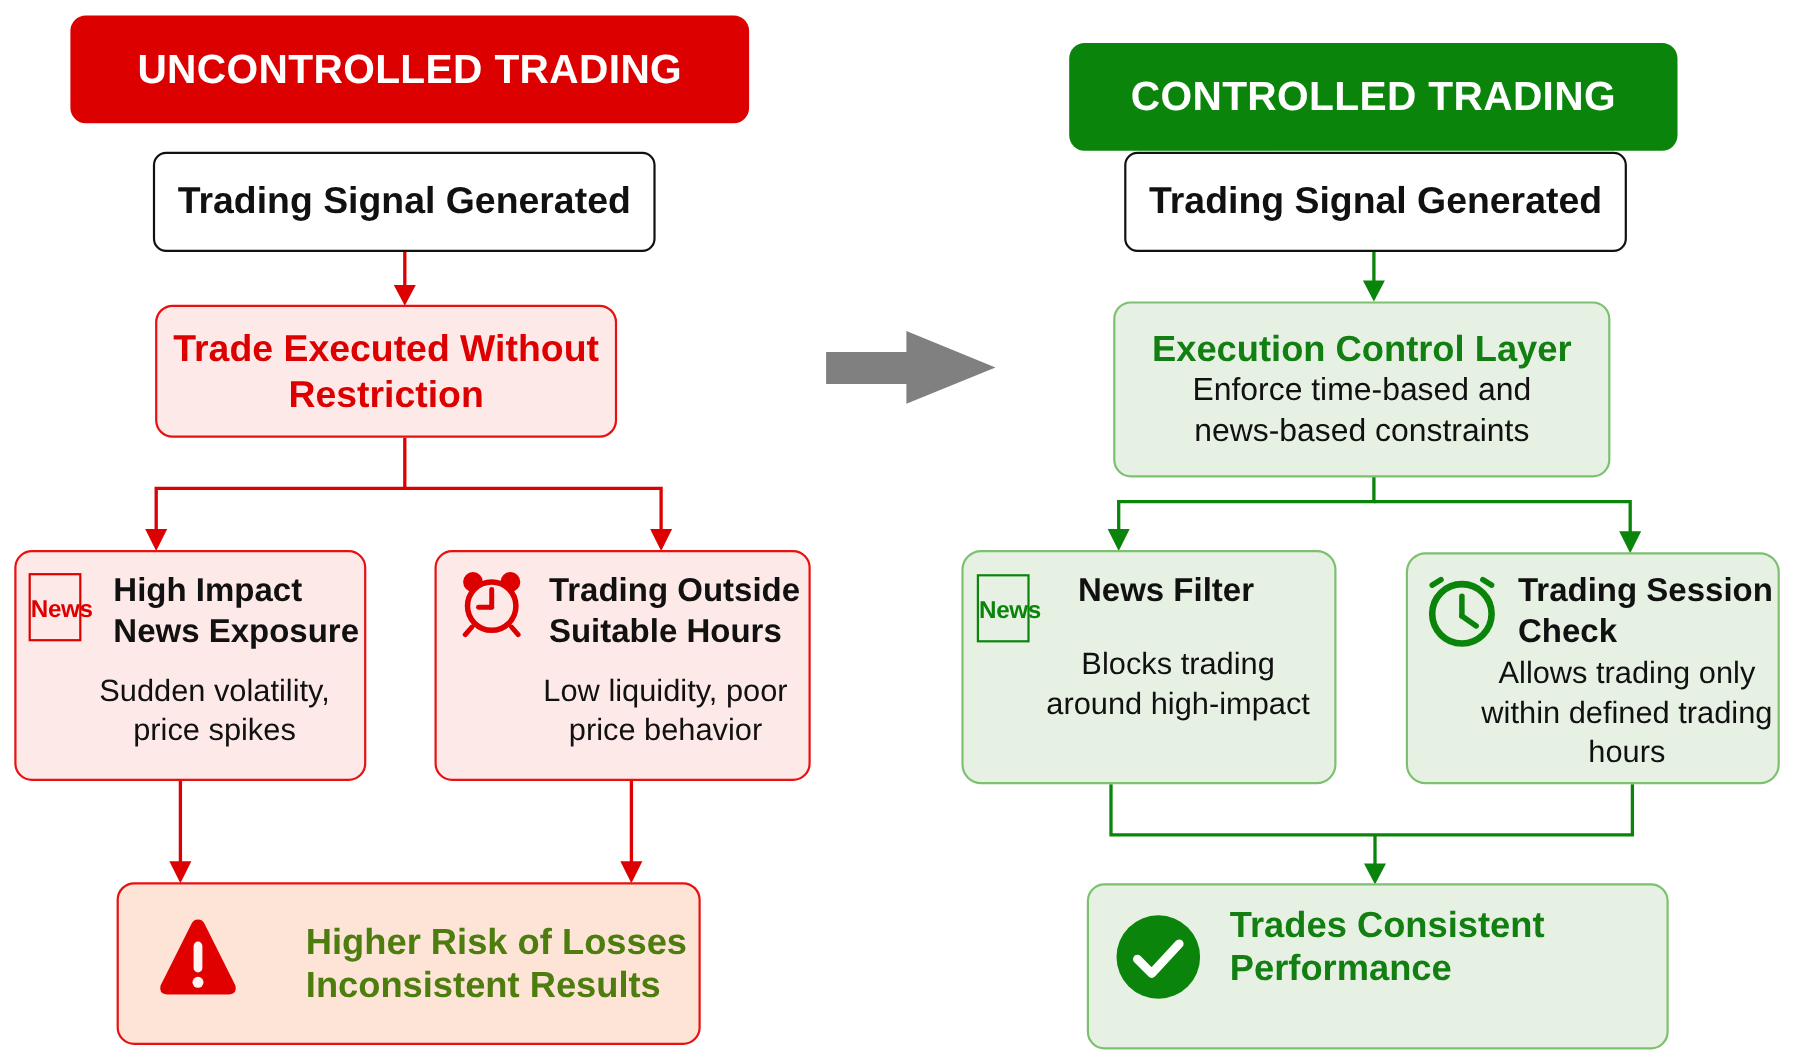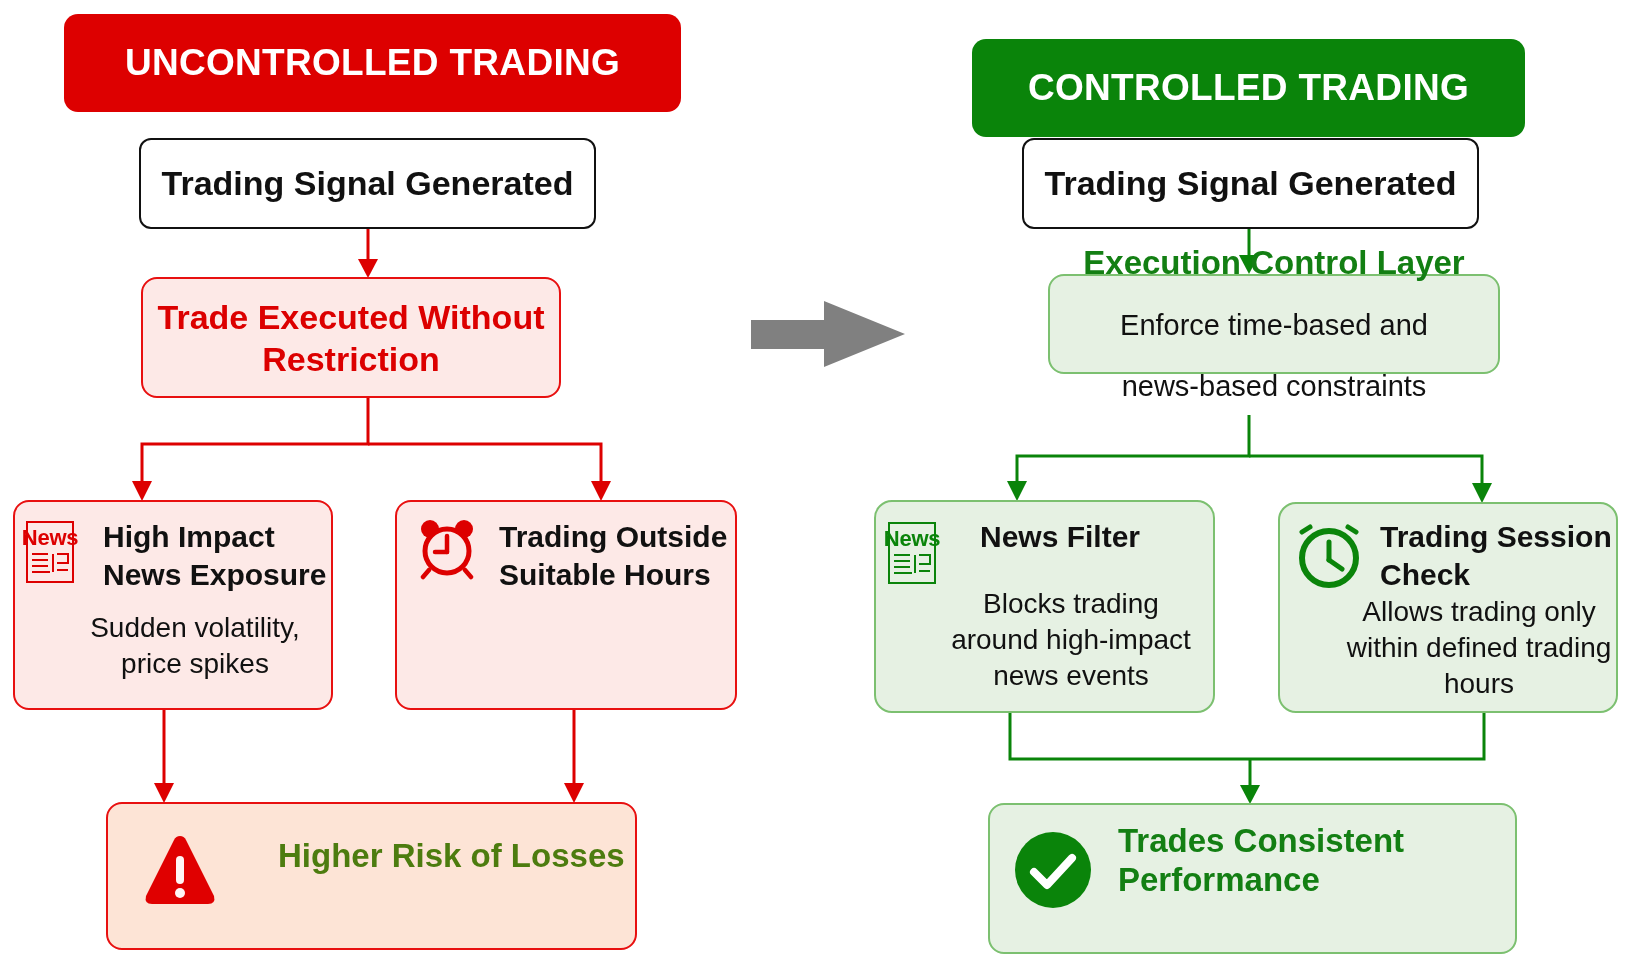--- a/index.html
+++ b/index.html
@@ -10,21 +10,21 @@
   .banner.green { background:#0a840a; }
   .box { border-radius:16px; display:flex; flex-direction:column; align-items:center; justify-content:center; text-align:center; }
   .signal { background:#fff; border:2.5px solid #111; font-weight:bold; font-size:34px; color:#111; border-radius:12px; }
   .red-box { background:#fde9e7; border:2.5px solid #e81010; }
   .green-box { background:#e6f1e3; border:2.5px solid #7cc070; }
   .red-title { color:#dc0000; font-weight:bold; font-size:34px; line-height:42px; }
   .green-title { color:#137f13; font-weight:bold; font-size:33px; line-height:40px; }
   .body-text { color:#111; font-size:29px; line-height:37px; }
   .card-title { color:#111; font-weight:bold; font-size:30px; line-height:38px; text-align:left; }
   .desc { color:#111; font-size:28px; line-height:36px; text-align:center; }
-  .news-icon { border:2px solid currentColor; width:48px; height:62px; display:flex; flex-direction:column; align-items:center; }
+  .news-icon { border:2px solid currentColor; width:48px; height:62px; display:flex; flex-direction:row; align-items:center; }
   .news-icon .word { font-weight:bold; font-size:22px; line-height:24px; margin-top:3px; letter-spacing:-0.3px; }
   .result-text { font-weight:bold; font-size:33px; line-height:39px; text-align:left; }
   svg.overlay { position:absolute; left:0; top:0; pointer-events:none; }
 </style>
 </head>
 <body>
 
 <svg class="overlay" width="1636" height="961">
   <defs>
     <marker id="ahr" markerWidth="10" markerHeight="10" refX="5" refY="9" orient="auto" markerUnits="userSpaceOnUse" viewBox="0 0 10 10">
@@ -112,42 +112,47 @@
       <line x1="30" y1="18" x2="30" y2="34"></line>
         <line x1="30" y1="34" x2="18" y2="34"></line>
       <line x1="12" y1="52" x2="6" y2="59"></line>
         <line x1="48" y1="52" x2="54" y2="59"></line>
     </g>
   </svg>
   <div class="abs card-title" style="left:102px; top:16px;">
     <div>Trading Outside</div>
     <div>Suitable Hours</div>
   </div>
+  <div class="abs desc" style="left:90px; top:108px; width:236px;">
+    <div>Low liquidity, poor</div>
+    <div>price behavior</div>
+  </div>
 </div>
 
 <div class="abs" style="left:106px; top:802px; width:531px; height:148px; background:#fde4d6; border:2.5px solid #e81010; border-radius:16px;">
   <svg class="abs" style="left:34px; top:28px;" width="76" height="76" viewBox="0 0 76 76">
     <path d="M38 4 Q42 4 44 8 L72 64 Q74 72 66 72 L10 72 Q2 72 4 64 L32 8 Q34 4 38 4 Z" fill="#e00000"></path>
     <rect x="34" y="24" width="8" height="28" rx="4" fill="#fff4f4"></rect>
     <circle cx="38" cy="61" r="5" fill="#fff4f4"></circle>
   </svg>
   <div class="abs result-text" style="left:134px; top:32px; color:#4d7c0f;margin-left:36px;">
     <div>Higher Risk of Losses</div>
+    <div>Inconsistent Results</div>
   </div>
 </div>
 
 <div class="abs banner green" style="left:972px; top:14px; width:553px; height:98px;margin-top:25px;">
   <span>CONTROLLED TRADING</span>
 </div>
 
 <div class="abs box signal" style="left:1022px; top:138px; width:457px; height:91px;">
   <span>Trading Signal Generated</span>
 </div>
 
-<div class="abs box green-box" style="left:1048px; top:274px; width:452px; height:100px;gap:24px;">
+<div class="abs box green-box" style="left:1012px; top:274px; width:452px; height:160px;">
   <div class="green-title">Execution Control Layer</div>
   <div class="body-text">Enforce time-based and</div>
   <div class="body-text">news-based constraints</div>
 </div>
 
 <div class="abs green-box" style="left:874px; top:500px; width:341px; height:213px; border-radius:18px;">
   <div class="abs news-icon" style="left:12px; top:20px; color:#0a840a;">
     <span class="word">News</span>
     <svg width="44" height="26" viewBox="0 0 44 26">
       <g stroke="#0a840a" stroke-width="2" fill="none">
@@ -158,21 +163,20 @@
         <line x1="25" y1="4" x2="25" y2="22"></line>
         <polyline points="29,4 40,4 40,13 29,13"></polyline>
           <line x1="29" y1="20" x2="40" y2="20"></line>
       </g>
     </svg>
   </div>
   <div class="abs card-title" style="left:104px; top:16px;">News Filter</div>
   <div class="abs desc" style="left:70px; top:84px; width:250px;">
     <div>Blocks trading</div>
     <div>around high-impact</div>
-    <div>news events</div>
   </div>
 </div>
 
 <div class="abs green-box" style="left:1278px; top:502px; width:340px; height:211px; border-radius:18px;">
   <svg class="abs" style="left:14px; top:16px;" width="70" height="70" viewBox="0 0 70 70">
     <g stroke="#0a840a" stroke-linecap="round" fill="none">
       <circle cx="35" cy="38" r="27" stroke-width="6"></circle>
       <line x1="35" y1="22" x2="35" y2="40" stroke-width="5"></line>
       <line x1="35" y1="40" x2="48" y2="49" stroke-width="5"></line>
       <line x1="8" y1="12" x2="16" y2="7" stroke-width="5"></line>

